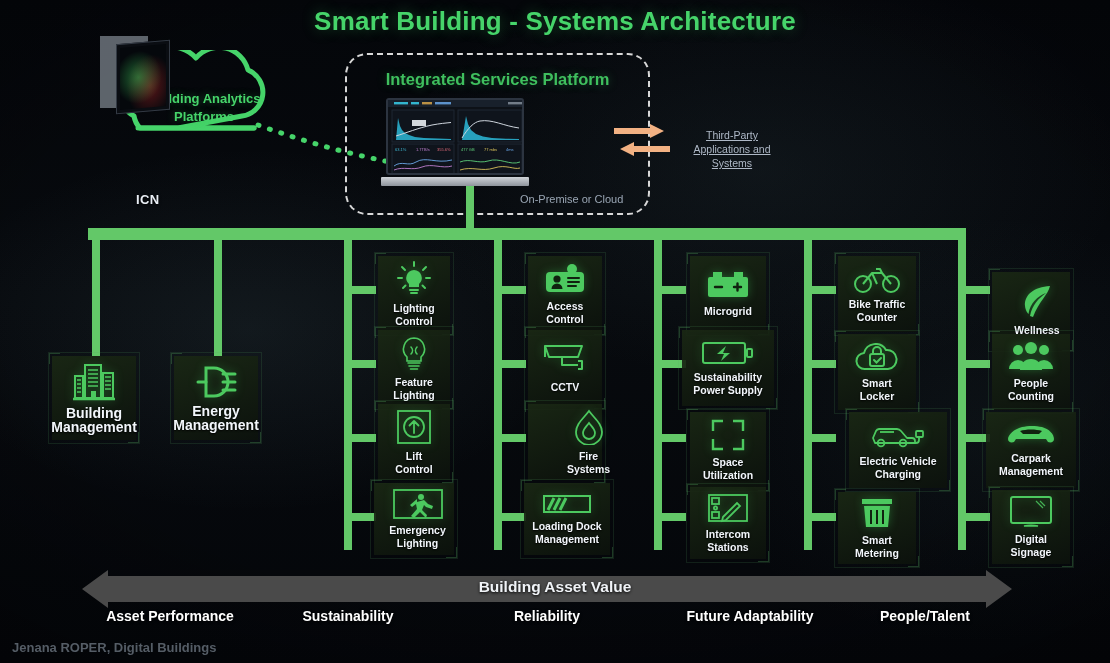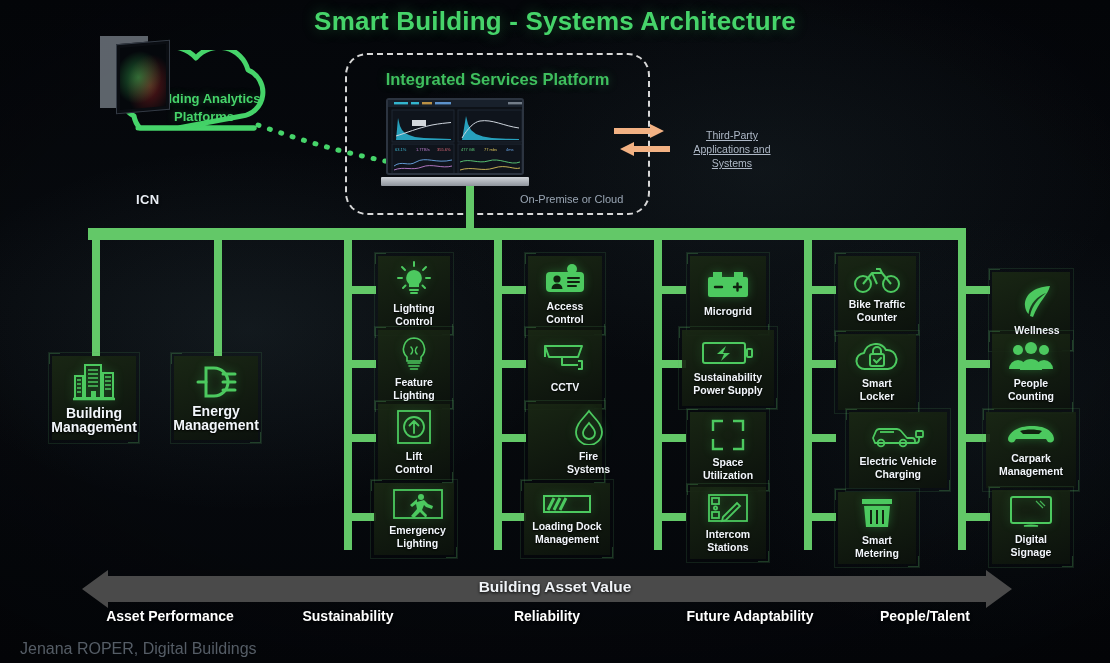--- a/index.html
+++ b/index.html
@@ -131,22 +131,22 @@
     position:absolute; left:0; top:578px; width:1110px; text-align:center;
     color:#f0f3f7; font-size:15.5px; font-weight:bold; text-shadow:0 1px 3px #000;
   }
   .cats { position:absolute; left:0; top:608px; width:1110px; height:22px; }
   .cat {
     position:absolute; text-align:center; color:#ffffff;
     font-size:14px; font-weight:bold; text-shadow:0 1px 3px #000;
   }
 
   .credit {
-    position:absolute; left:20px; top:640px;
-    color:#555d66; font-size:16px;
+    position:absolute; left:12px; top:640px;
+    color:#555d66; font-size:13px;font-weight:bold;
   }
 </style>
 </head>
 <body>
 
 <div id="stage">
 
   <svg id="bg-net" viewBox="0 0 1110 663" preserveAspectRatio="none">
     <g stroke="#7e8c96" stroke-width="0.7" opacity="0.26" fill="none">
       <path d="M33 288 L200 190 L360 120 L520 60 L690 45"></path>

